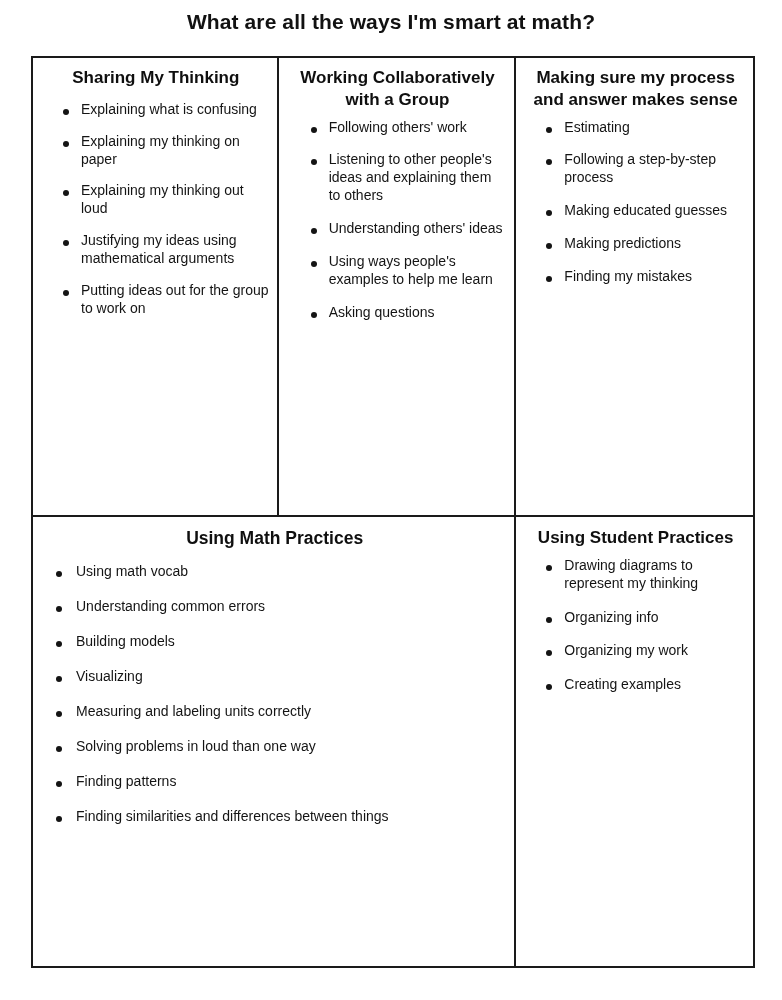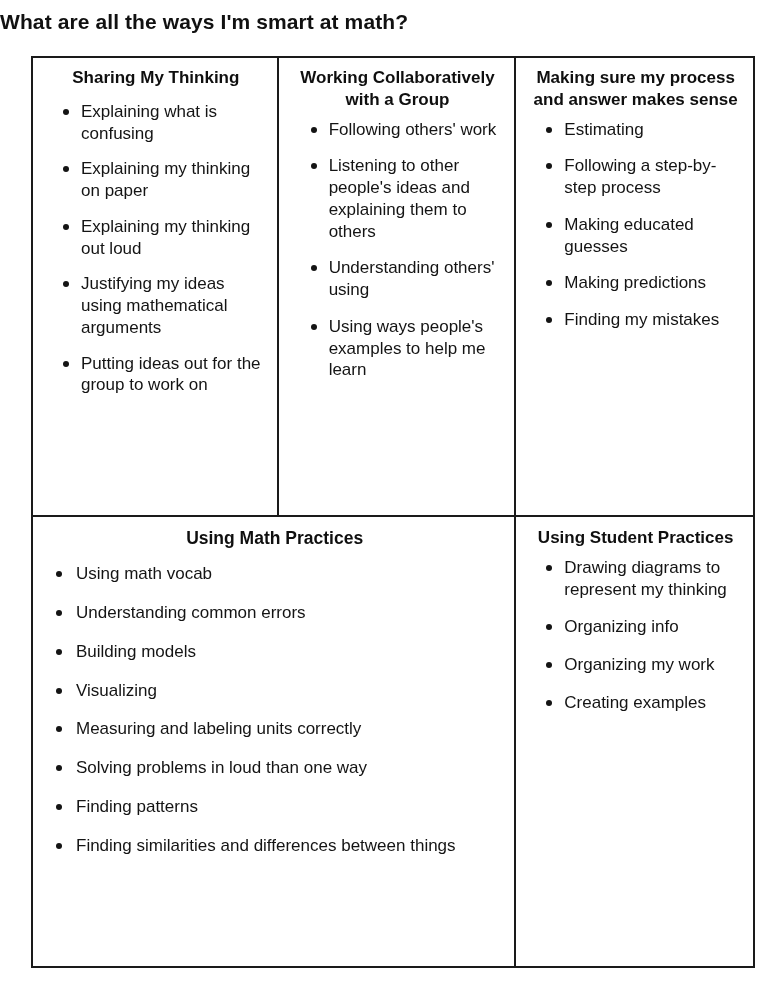--- a/index.html
+++ b/index.html
@@ -21,21 +21,21 @@
     left: 0; top: 0;
     width: 782px;
     height: 1000px;
   }
 
   .page-title {
     position: absolute;
     left: 0;
     top: 10px;
     width: 782px;
-    text-align: left;
+    text-align: center;
     font-size: 21px;
     font-weight: bold;
     letter-spacing: 0.1px;
     color: #111111;
   }
 
   .grid {
     position: absolute;
     left: 31px;
     top: 56px;
@@ -91,21 +91,21 @@
   .c-share .cell-title { margin-bottom: 12px; }
   .c-mathprac .cell-title { font-size: 17.5px; margin-bottom: 14px; }
 
   ul.items {
     list-style: none;
     margin: 0;
     padding: 0;
   }
   ul.items li {
     position: relative;
-    font-size: 17px;
+    font-size: 14px;
     line-height: 1.28;
     color: #141414;
     margin: 0 0 14px 0;
   }
   ul.items li .bullet {
     position: absolute;
     left: 0;
     top: 8px;
     width: 6px;
     height: 6px;
@@ -173,25 +173,29 @@
           <li>
               <span class="bullet"></span>
               <span class="txt">Following others' work</span>
             </li>
           <li>
               <span class="bullet"></span>
               <span class="txt">Listening to other people's ideas and explaining them to others</span>
             </li>
           <li>
               <span class="bullet"></span>
-              <span class="txt">Understanding others' using</span>
+              <span class="txt">Understanding others' ideas</span>
             </li>
           <li>
               <span class="bullet"></span>
               <span class="txt">Using ways people's examples to help me learn</span>
+            </li>
+          <li>
+              <span class="bullet"></span>
+              <span class="txt">Asking questions</span>
             </li>
         </ul>
       </div>
 
       <div class="cell c-process">
         <div class="cell-title">Making sure my process and answer makes sense</div>
         <ul class="items indent">
           <li>
               <span class="bullet"></span>
               <span class="txt">Estimating</span>

